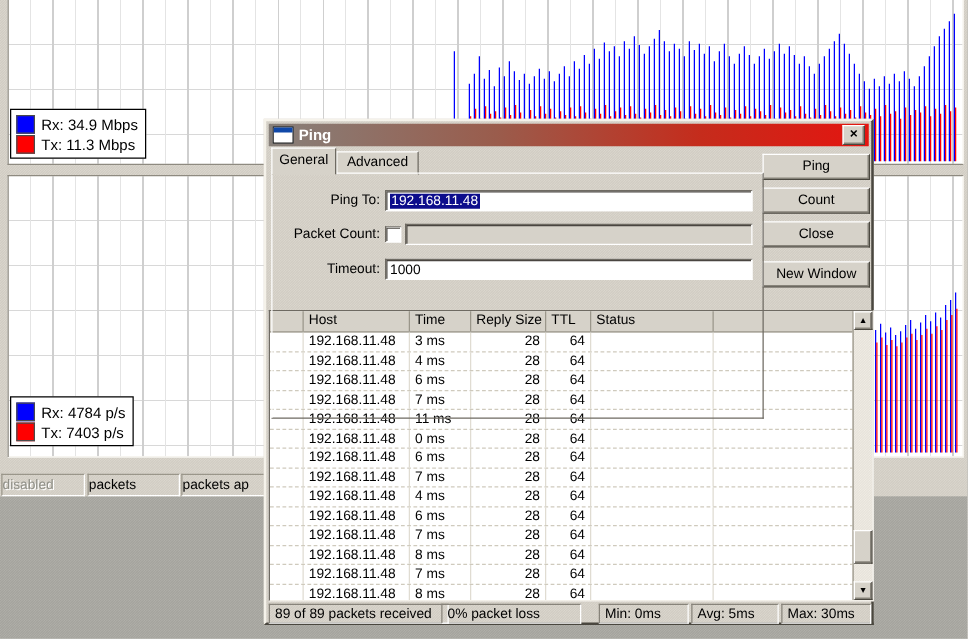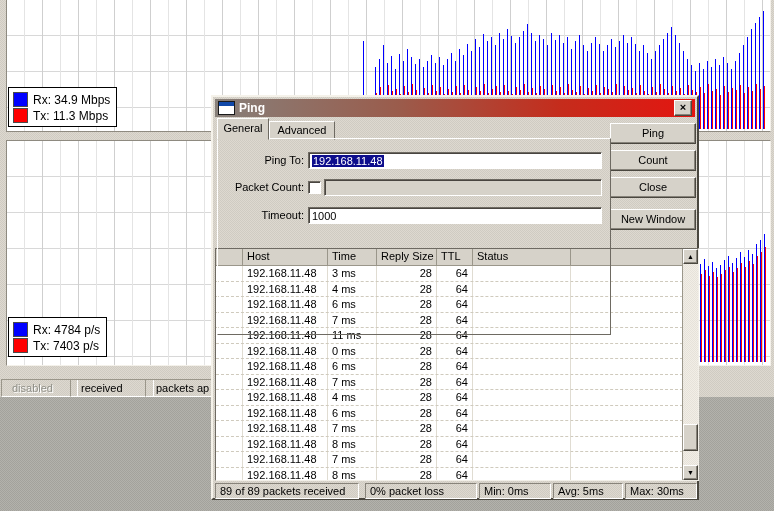--- a/index.html
+++ b/index.html
@@ -22,21 +22,21 @@
     border-left:1px solid #8e8a80;border-right:1px solid #f4f1ea;}
   #graph1{left:6px;top:0;width:763px;height:131px;border-bottom:1px solid #8e8a80;}
   #graph2{left:6px;top:140px;width:763px;height:224px;border-top:1px solid #8e8a80;border-bottom:1px solid #f4f1ea;}
   .barbox{position:absolute;}
   .bar{position:absolute;bottom:0;width:1px;}
   .legend{position:absolute;background:#fff;border:1px solid #000;padding:3px 6px 3px 4px;}
   .legrow{display:flex;align-items:flex-end;height:16px;white-space:nowrap;}
   .swatch{width:13px;height:13px;border:1px solid #4a4a4a;margin-right:5px;flex:0 0 auto;}
   .legtxt{font-size:12px;}
   
-  .bgcell{position:absolute;top:379px;height:16px;line-height:16px;padding-left:10px;
+  .bgcell{position:absolute;top:379px;height:16px;line-height:16px;padding-left:0;
     border:1px solid;border-color:#9a968a #fff #fff #9a968a;}
   .bgcell.dis{color:#8f8f87;text-shadow:1px 1px 0 #fff;}
   
   #ping{left:211px;top:95px;width:488px;height:405px;border:2px solid;border-color:#f5f2ea #4a473f #4a473f #f5f2ea;box-sizing:border-box;}
   #titlebar{left:2px;top:2px;right:2px;height:18px;position:absolute;
     background:linear-gradient(to right,#87807a 0%,#9a5c4c 38%,#c52c1c 72%,#e41510 100%);
     display:flex;align-items:center;padding:0 3px;}
   #titleicon{width:15px;height:12px;background:#fff;border:1px solid #1a1a1a;margin-right:4px;position:relative;}
   #titleicon::before{content:"";position:absolute;left:0;top:0;right:0;height:4px;background:#1048a8;}
   #titletext{color:#fff;font-weight:bold;font-size:12px;flex:1;}
@@ -343,21 +343,21 @@
             <div class="swatch" style="background: rgb(0, 0, 255);"></div>
             <span class="legtxt">Rx: 4784 p/s</span>
           </div>
           <div class="legrow">
             <div class="swatch" style="background: rgb(255, 0, 0);"></div>
             <span class="legtxt">Tx: 7403 p/s</span>
           </div>
         </div>
     </div>
     <div class="bgcell dis" style="left:1px;width:65px;">disabled</div>
-    <div class="bgcell" style="left:70px;width:72px;">received</div>
+    <div class="bgcell" style="left:70px;width:72px;">packets</div>
     <div class="bgcell" style="left:145px;width:82px;">packets ap</div>
   </div>
 
   <div id="ping" class="abs dith">
     <div id="titlebar">
       <div id="titleicon"></div>
       <div id="titletext">Ping</div>
       <div id="closebtn">×</div>
     </div>
     <div id="tab-general" class="tab">General</div>
@@ -519,19 +519,19 @@
           </div>
         </div>
       <div id="vscroll">
         <div class="sbtn" style="top:0;">▲</div>
         <div id="sthumb"></div>
         <div class="sbtn" style="bottom:0;">▼</div>
       </div>
     </div>
 
     <div class="spane" style="left:2px;width:144px;">89 of 89 packets received</div>
-    <div class="spane" style="left:152px;width:112px;">0% packet loss</div>
+    <div class="spane" style="left:140px;width:112px;">0% packet loss</div>
     <div class="spane" style="left:266px;width:72px;">Min: 0ms</div>
     <div class="spane" style="left:340px;width:70px;">Avg: 5ms</div>
     <div class="spane" style="left:412px;width:72px;">Max: 30ms</div>
   </div>
 
 </div>
 
 </body></html>

